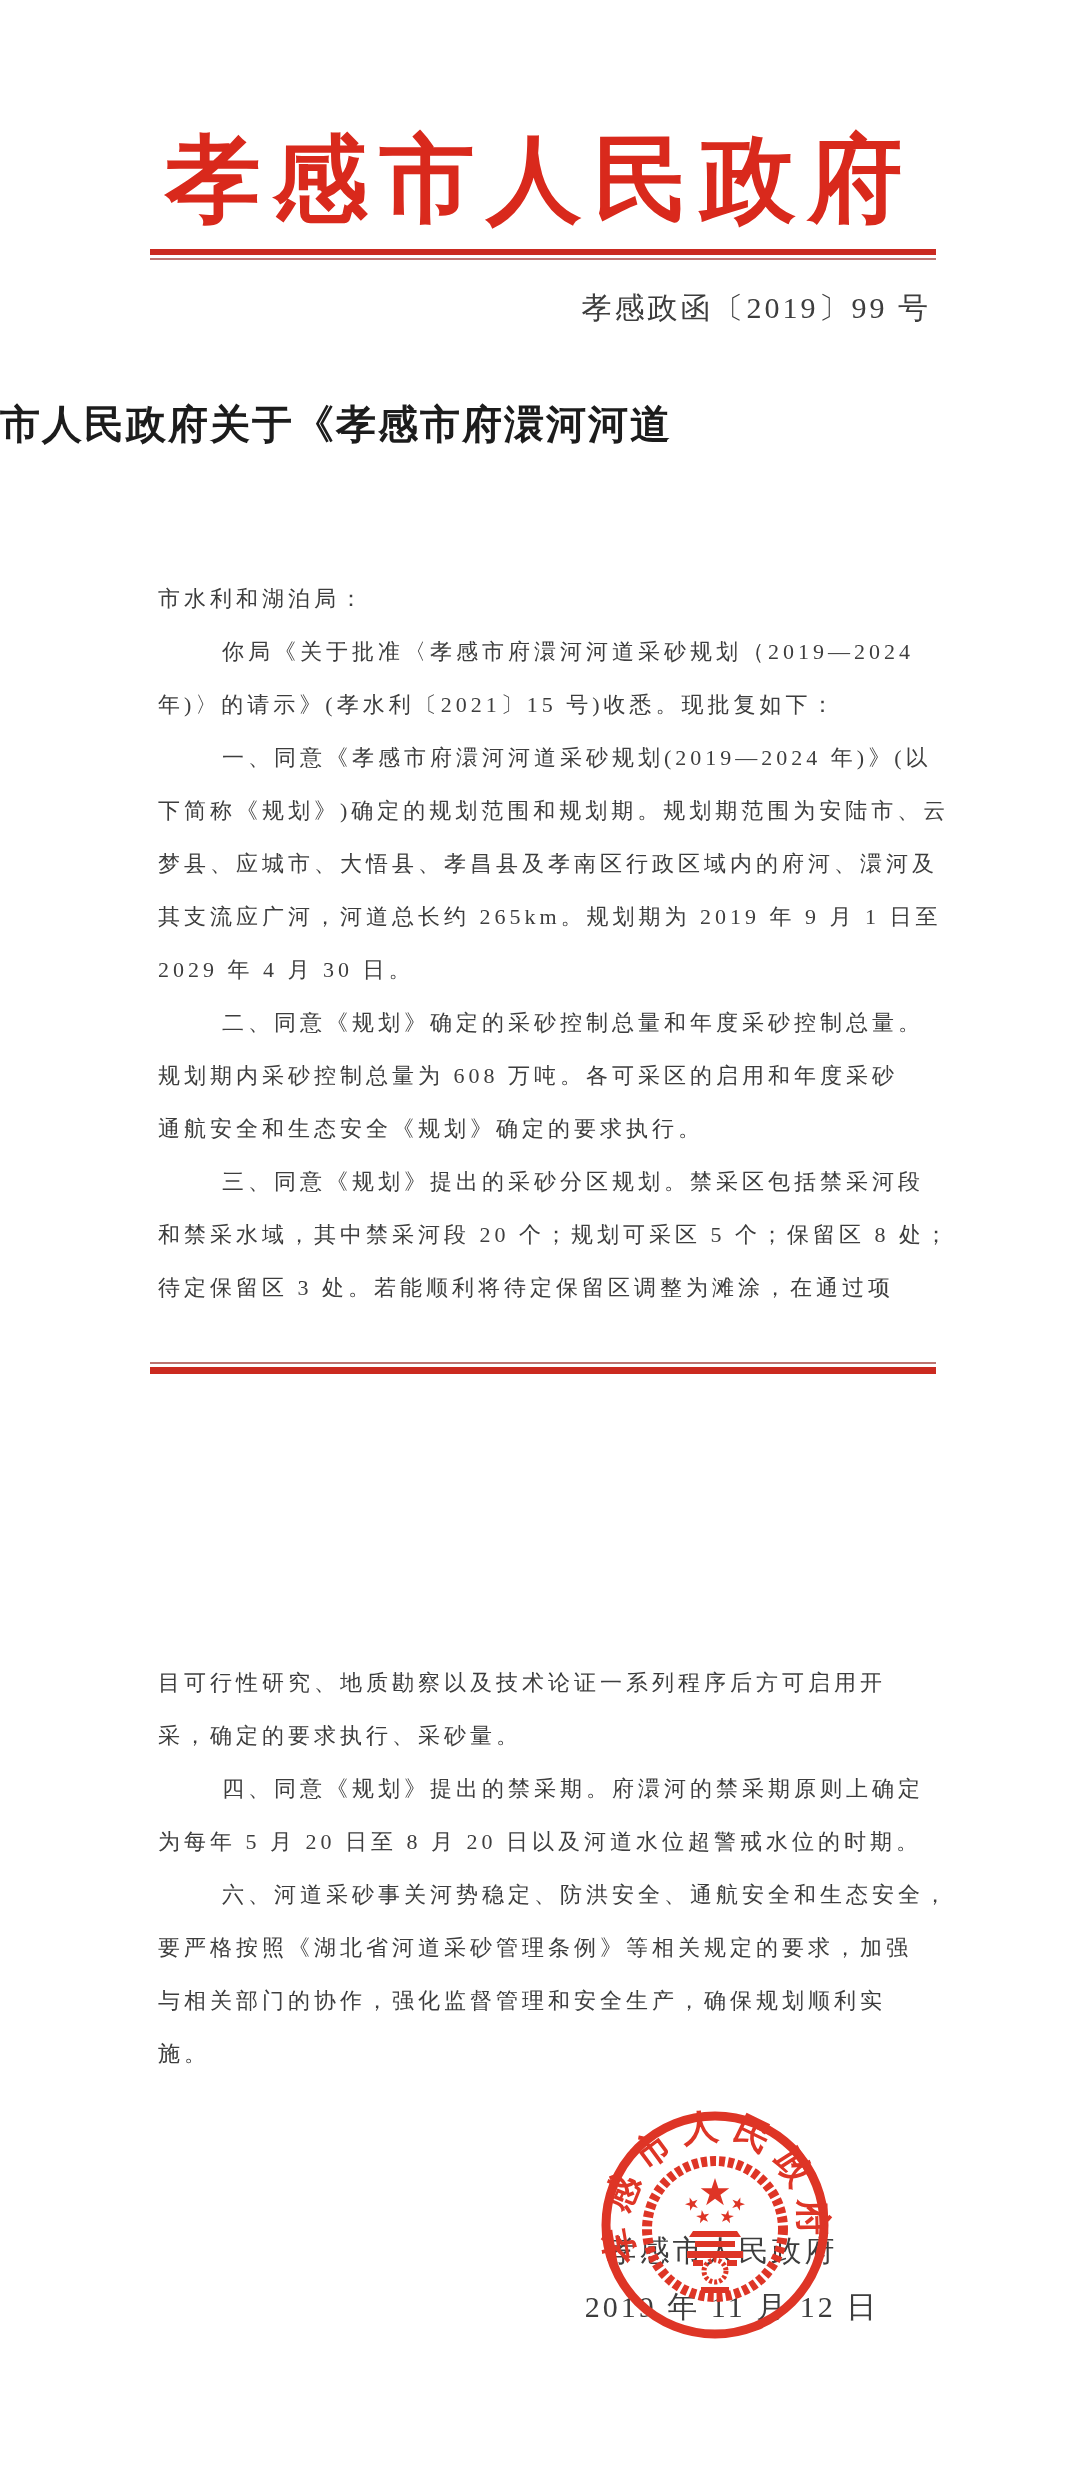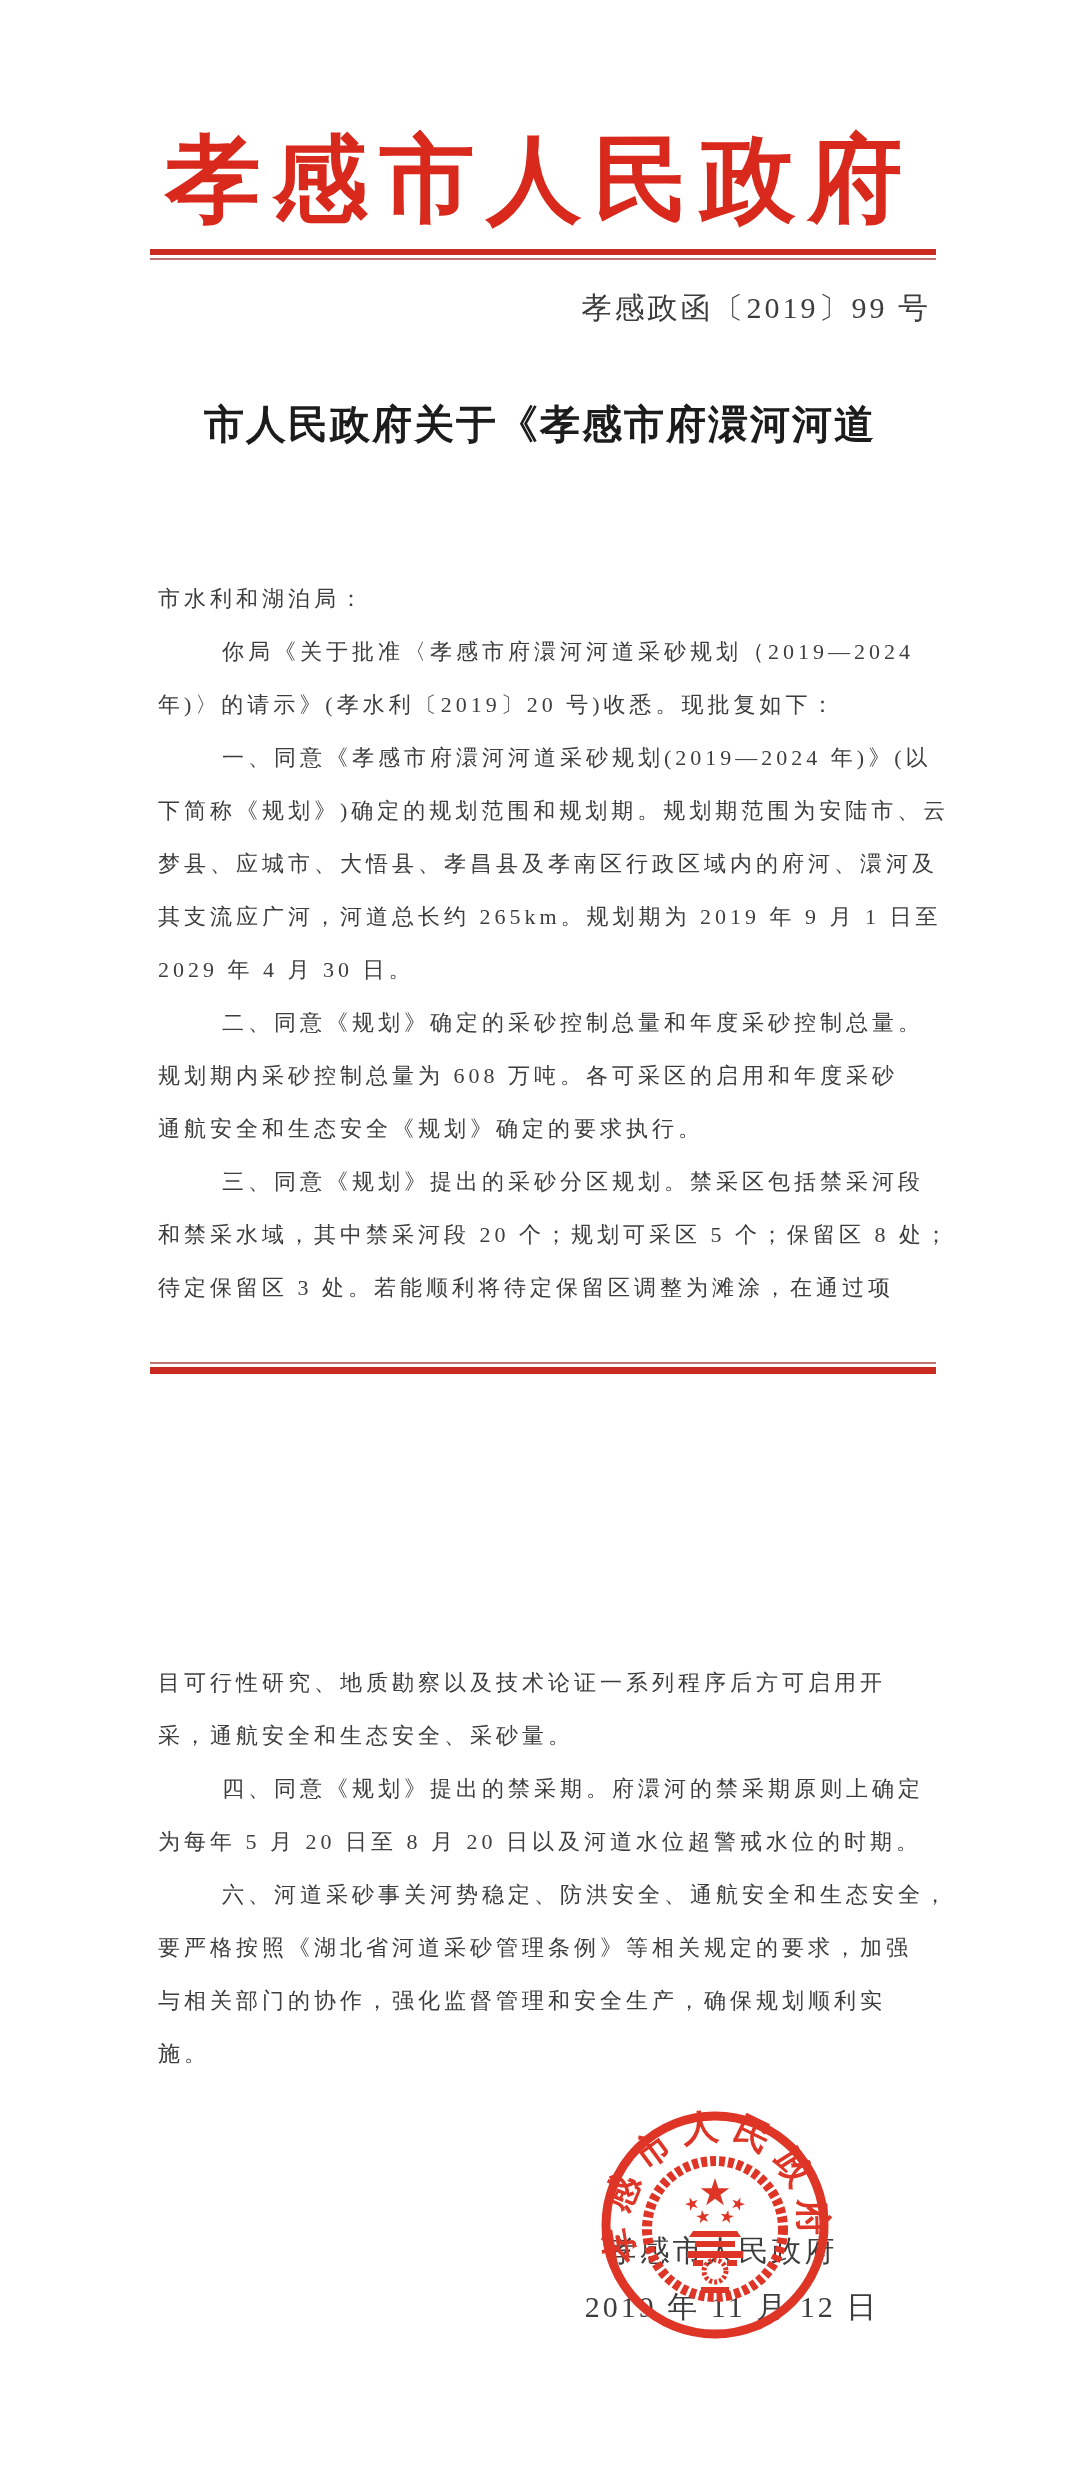--- a/index.html
+++ b/index.html
@@ -23,21 +23,21 @@
   .r2a{top:1362px;} .r2b{top:1367px;height:7px;}
 
   
   .doc-number{
     top:288px;right:149px;
     font-size:30px;color:#3d3d3d;letter-spacing:3px;white-space:nowrap;
   }
 
   
   .doc-title{
-    left:0;top:392px;width:1080px;text-align:center;
+    left:0;top:392px;width:1080px;text-align:left;
     font-size:40px;font-weight:bold;color:#1c1c1c;
     line-height:66px;letter-spacing:2px;
   }
 
   
   .body-block{
     left:158px;width:780px;
     font-size:22px;color:#3d3d3d;letter-spacing:4px;
   }
   .p1{top:572px;}
@@ -69,40 +69,40 @@
 
 <div class="abs doc-number">孝感政函〔2019〕99 号</div>
 
 <div class="abs doc-title">
   <div>市人民政府关于《孝感市府澴河河道</div>
 </div>
 
 <div class="abs body-block p1">
   <div class="bline">市水利和湖泊局：</div>
   <div class="bline indent">你局《关于批准〈孝感市府澴河河道采砂规划（2019—2024</div>
-  <div class="bline">年)〉的请示》(孝水利〔2019〕20 号)收悉。现批复如下：</div>
+  <div class="bline">年)〉的请示》(孝水利〔2021〕15 号)收悉。现批复如下：</div>
   <div class="bline indent">一、同意《孝感市府澴河河道采砂规划(2019—2024 年)》(以</div>
   <div class="bline">下简称《规划》)确定的规划范围和规划期。规划期范围为安陆市、云</div>
   <div class="bline">梦县、应城市、大悟县、孝昌县及孝南区行政区域内的府河、澴河及</div>
   <div class="bline">其支流应广河，河道总长约 265km。规划期为 2019 年 9 月 1 日至</div>
   <div class="bline">2029 年 4 月 30 日。</div>
   <div class="bline indent">二、同意《规划》确定的采砂控制总量和年度采砂控制总量。</div>
   <div class="bline">规划期内采砂控制总量为 608 万吨。各可采区的启用和年度采砂</div>
   <div class="bline">通航安全和生态安全《规划》确定的要求执行。</div>
   <div class="bline indent">三、同意《规划》提出的采砂分区规划。禁采区包括禁采河段</div>
   <div class="bline">和禁采水域，其中禁采河段 20 个；规划可采区 5 个；保留区 8 处；</div>
   <div class="bline">待定保留区 3 处。若能顺利将待定保留区调整为滩涂，在通过项</div>
 </div>
 
 <div class="abs rule rule-thin r2a"></div>
 <div class="abs rule rule-thick r2b"></div>
 
 <div class="abs body-block p2">
   <div class="bline">目可行性研究、地质勘察以及技术论证一系列程序后方可启用开</div>
-  <div class="bline">采，通航安全和生态安全、采砂量。</div>
+  <div class="bline">采，确定的要求执行、采砂量。</div>
   <div class="bline indent">四、同意《规划》提出的禁采期。府澴河的禁采期原则上确定</div>
   <div class="bline">为每年 5 月 20 日至 8 月 20 日以及河道水位超警戒水位的时期。</div>
   <div class="bline indent">六、河道采砂事关河势稳定、防洪安全、通航安全和生态安全，</div>
   <div class="bline">要严格按照《湖北省河道采砂管理条例》等相关规定的要求，加强</div>
   <div class="bline">与相关部门的协作，强化监督管理和安全生产，确保规划顺利实</div>
   <div class="bline">施。</div>
 </div>
 
 <div class="abs sign-block">孝感市人民政府</div>
 <div class="abs sign-date">2019 年 11 月 12 日</div>

